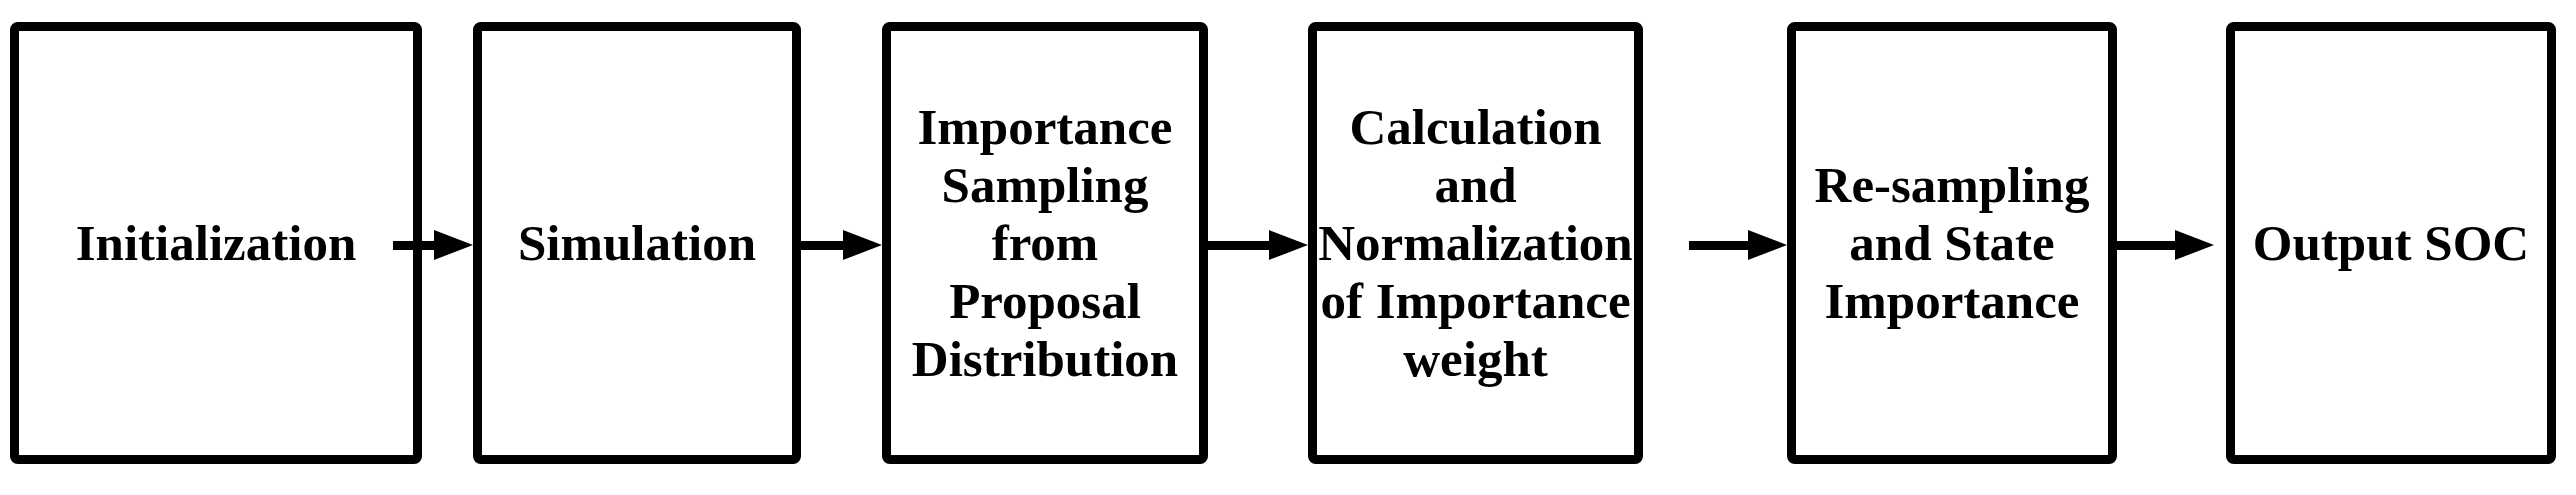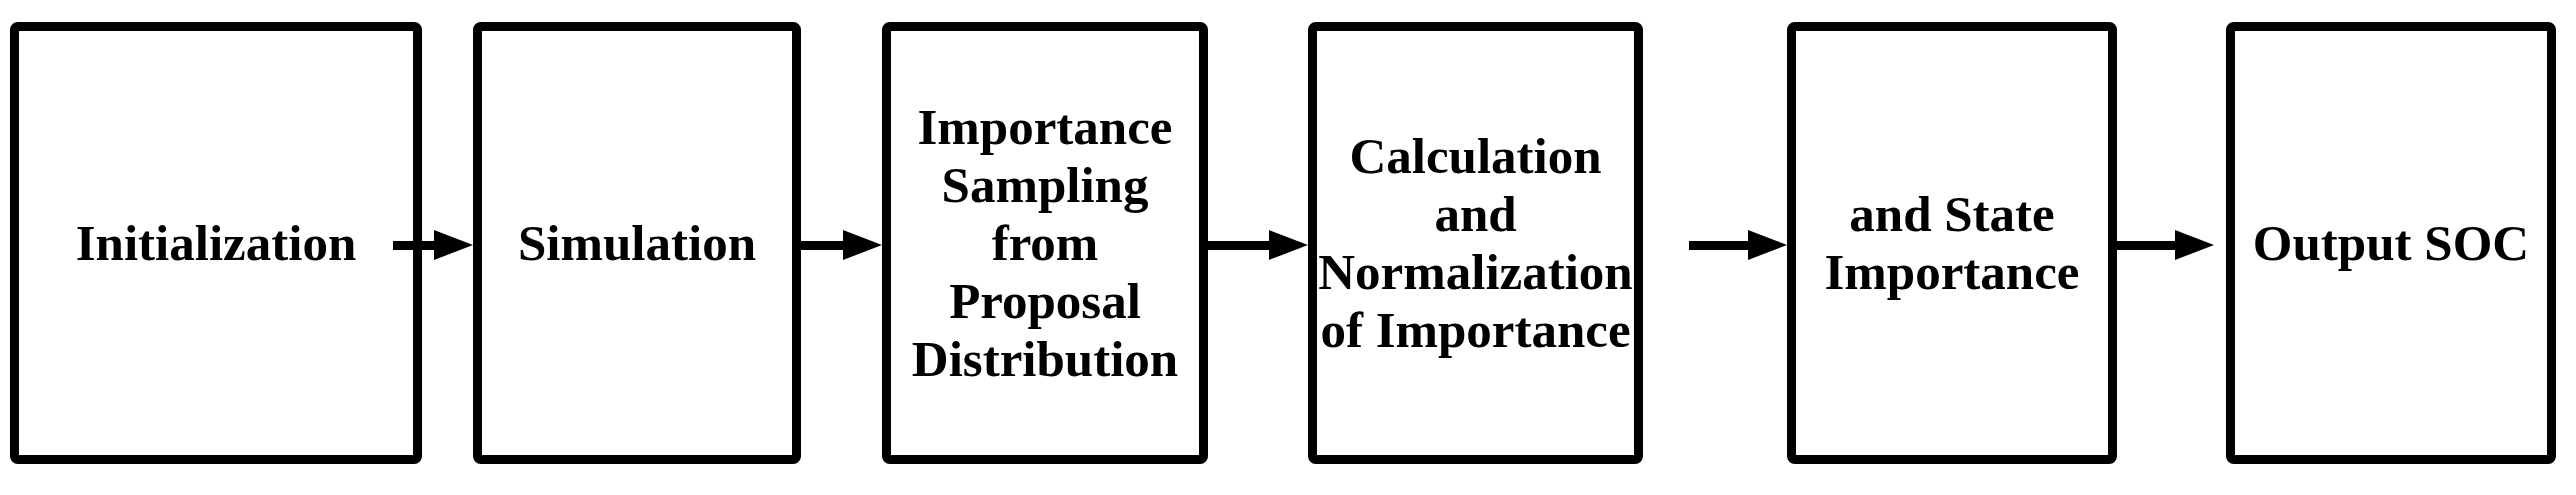--- a/index.html
+++ b/index.html
@@ -95,28 +95,30 @@
   <div class="arrow" style="left:1208px; width:100px;">
     <div class="shaft"></div>
     <div class="head"></div>
   </div>
 
   <div class="step-box" style="left:1308px; width:335px;">
     <div class="step-line">Calculation</div>
     <div class="step-line">and</div>
     <div class="step-line">Normalization</div>
     <div class="step-line">of Importance</div>
+    <div class="step-line">weight</div>
   </div>
 
   <div class="arrow" style="left:1689px; width:98px;">
     <div class="shaft"></div>
     <div class="head"></div>
   </div>
 
   <div class="step-box" style="left:1787px; width:330px;">
+    <div class="step-line">Re-sampling</div>
     <div class="step-line">and State</div>
     <div class="step-line">Importance</div>
   </div>
 
   <div class="arrow" style="left:2117px; width:97px;">
     <div class="shaft"></div>
     <div class="head"></div>
   </div>
 
   <div class="step-box" style="left:2214px; width:330px;margin-left:12px;">

